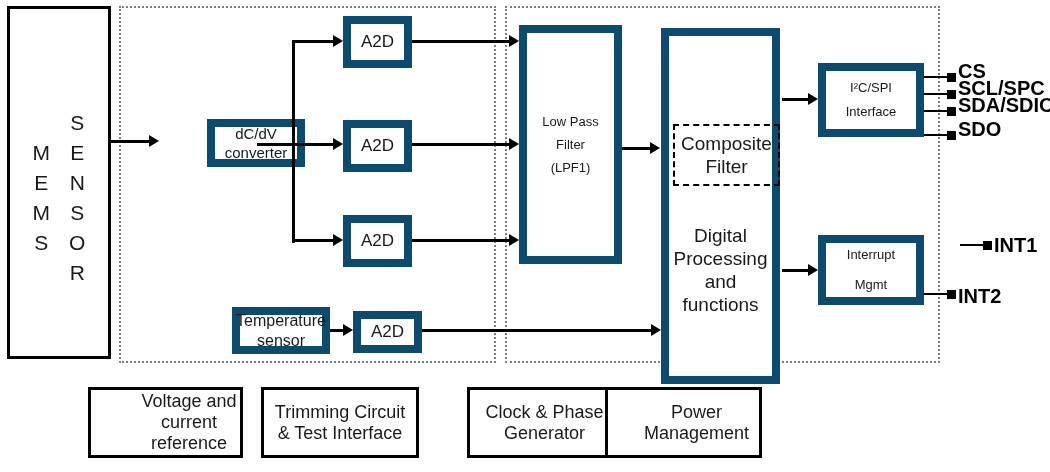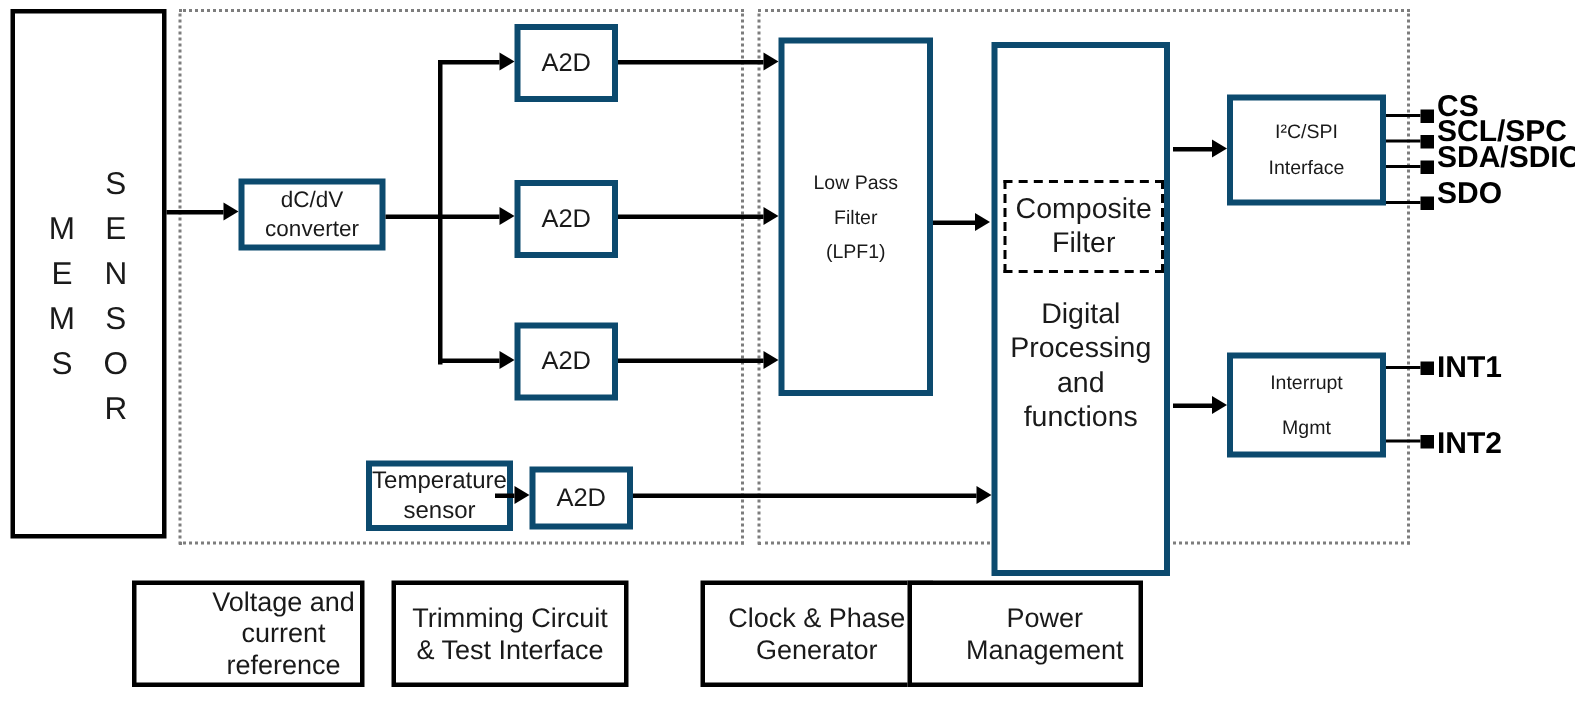--- a/index.html
+++ b/index.html
@@ -1,45 +1,45 @@
 <!DOCTYPE html>
 <html><head>
 <meta charset="utf-8">
 <style>
   * { margin:0; padding:0; box-sizing:border-box; }
   html,body { background:#ffffff; }
   .canvas { position:relative; width:1050px; height:472px; background:#fff;
             font-family:"Liberation Sans", sans-serif; color:#1a1a1a; overflow:hidden; }
-  .box { position:absolute; border:4px solid #0c4a6e; background:#fff;
+  .box { position:absolute; border:8px solid #0c4a6e; background:#fff;
          display:flex; align-items:center; justify-content:center;
          text-align:center; white-space:pre-line; }
   .thick { border:3px solid #000; }
   .dashed-container { position:absolute; border:2px dotted #7d7d7d; background:transparent; }
-  .f15 { font-size:15px; line-height:19px; }
-  .f16 { font-size:16px; line-height:20px;margin-left:12px; }
+  .f15 { font-size:15px; line-height:19px;margin-left:48px; }
+  .f16 { font-size:16px; line-height:20px; }
   .f17 { font-size:17px; line-height:20px; }
   .f18 { font-size:18px; line-height:21px; }
   .f19 { font-size:13px; line-height:23px; }
   .lh24 { line-height:24px; }
   .lh30 { line-height:30px; }
   .hl { position:absolute; height:3px; background:#000; }
   .vl { position:absolute; width:3px; background:#000; }
   .ah { position:absolute; width:0; height:0; border-top:6px solid transparent;
         border-bottom:6px solid transparent; border-left:10px solid #000; }
   .pin { position:absolute; display:flex; align-items:center; height:30px; }
   .pin-line { width:23px; height:2px; background:#000; }
   .pin-square { width:9px; height:9px; background:#000; }
   .pin-label { font-weight:bold; font-size:20px; margin-left:2px; color:#000; letter-spacing:0; }
   .pin-label.up { transform:translateY(-6px); }
   .pin-label.down { transform:translateY(2px); }
   .mems-inner { position:absolute; left:0; top:99px; width:100%;
                 display:flex; justify-content:center; gap:19px; }
   .mems-col { white-space:pre-line; font-size:21px; line-height:30px; text-align:center; }
   .mems-col.offset { margin-top:30px; }
-  .dp-label { position:absolute; left:0; top:166px; width:100%; text-align:center;
+  .dp-label { position:absolute; left:0; top:188px; width:100%; text-align:center;
               font-size:19px; line-height:23px; white-space:pre-line; }
   .composite { position:absolute; left:4px; top:88px; width:107px; height:62px;
                border:2px dashed #000; display:flex; align-items:center; justify-content:center;
                text-align:center; white-space:pre-line; font-size:19px; line-height:23px; }
 </style>
 </head>
 <body>
 
 <div class="canvas">
 
@@ -144,21 +144,21 @@
     <div class="pin-line"></div>
     <div class="pin-square"></div>
     <div class="pin-label up">SDA/SDIO</div>
   </div>
   <div class="pin" style="left:924px; top:120px;">
     <div class="pin-line"></div>
     <div class="pin-square"></div>
     <div class="pin-label up">SDO</div>
   </div>
 
-  <div class="pin" style="left:924px; top:230px;">
+  <div class="pin" style="left:960px; top:230px;">
     <div class="pin-line"></div>
     <div class="pin-square"></div>
     <div class="pin-label">INT1</div>
   </div>
   <div class="pin" style="left:924px; top:279px;">
     <div class="pin-line"></div>
     <div class="pin-square"></div>
     <div class="pin-label down">INT2</div>
   </div>
 

